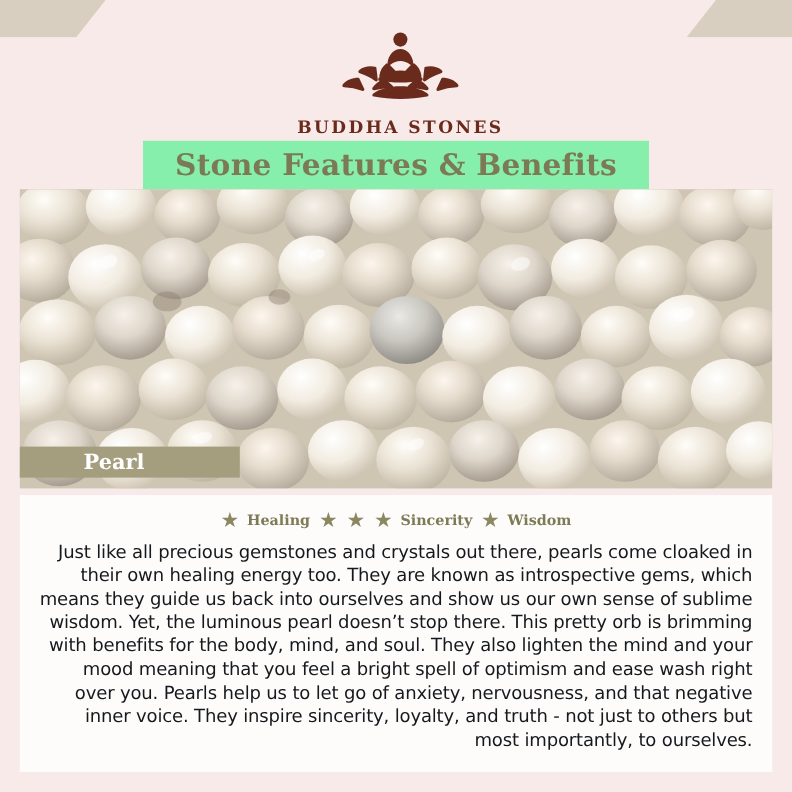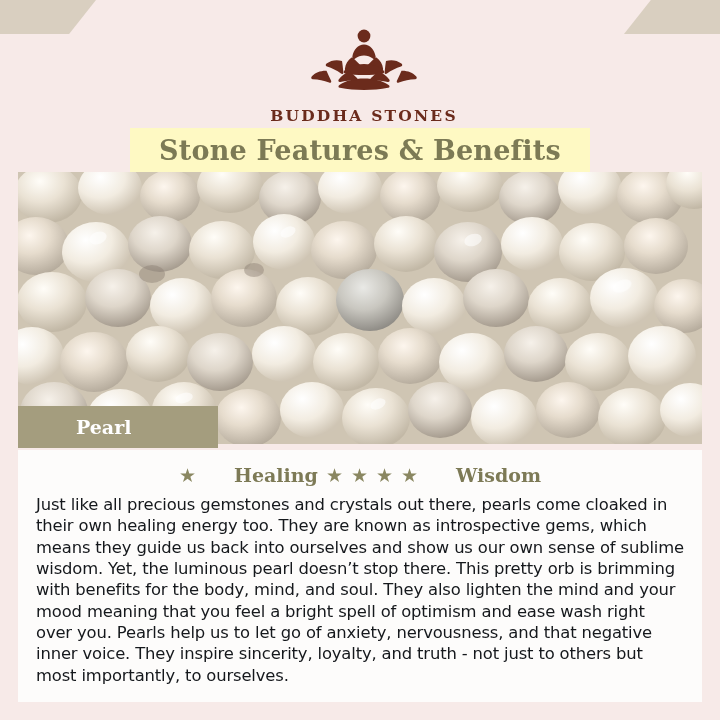--- a/index.html
+++ b/index.html
@@ -40,21 +40,21 @@
     letter-spacing: 2.2px;
     color: #6b2b1c;
     font-weight: 700;
     font-family: "DejaVu Serif", serif;
   }
 
   
   .title-band {
     position: absolute; left: 130px; top: 128px;
     width: 460px; height: 44px;
-    background: #fef9c3;
+    background: #86efac;
     display: flex; align-items: center; justify-content: center; text-align: center;
   }
   .title-band h1 {
     font-size: 27px;
     font-weight: 700;
     color: #7c7a55;
     font-family: "DejaVu Serif", serif;
     letter-spacing: 0.2px;
   }
 
@@ -63,21 +63,21 @@
     position: absolute; left: 18px; top: 172px;
     width: 684px; height: 272px;
     overflow: hidden;
     background: #d8cfc2;
   }
   .photo svg { display: block; width: 684px; height: 272px; }
 
   
   .caption-bar {
     position: absolute; left: 18px; top: 406px;
-    width: 200px; height: 42px;
+    width: 200px; height: 28px;
     background: #a49d7e;
     display: flex; align-items: center;
   }
   .caption-bar .caption-text {
     margin-left: 58px;
     color: #ffffff;
     font-size: 19px;
     font-weight: 700;
     font-family: "DejaVu Serif", serif;
   }
@@ -90,31 +90,30 @@
     padding: 14px 18px 10px 18px;
   }
   .keywords {
     display: flex; align-items: center; justify-content: center;
     gap: 8px;
     margin-bottom: 8px;
   }
   .kw { display: flex; align-items: center; gap: 7px; }
   .star { color: #8a8761; font-size: 19px; line-height: 1; }
   .kw-label {
-    font-size: 19px;
+    font-size: 13px;
     font-weight: 700;
     color: #7d7a56;
     font-family: "DejaVu Serif", serif;
-    margin-left: 31px;
   }
   .body-text {
     font-size: 16.4px;
     line-height: 1.30;
     color: #15181c;
-    text-align: left;
+    text-align: right;
     font-family: "DejaVu Sans", sans-serif;
     letter-spacing: -0.15px;
   }
 
   
   .bottom-strip {
     position: absolute; left: 0; bottom: 0; width: 720px; height: 18px;
     background: #f7eae8;
   }
 </style>
@@ -276,20 +275,21 @@
         <span class="kw-label">Healing</span>
       </div>
       <div class="kw">
         <span class="star">★</span>
       </div>
       <div class="kw">
         <span class="star">★</span>
       </div>
       <div class="kw">
         <span class="star">★</span>
+        <span class="kw-label">Sincerity</span>
       </div>
       <div class="kw">
         <span class="star">★</span>
         <span class="kw-label">Wisdom</span>
       </div>
     </div>
     <p class="body-text">Just like all precious gemstones and crystals out there, pearls come cloaked in their own healing energy too. They are known as introspective gems, which means they guide us back into ourselves and show us our own sense of sublime wisdom. Yet, the luminous pearl doesn’t stop there. This pretty orb is brimming with benefits for the body, mind, and soul. They also lighten the mind and your mood meaning that you feel a bright spell of optimism and ease wash right over you. Pearls help us to let go of anxiety, nervousness, and that negative inner voice. They inspire sincerity, loyalty, and truth - not just to others but most importantly, to ourselves.</p>
   </div>
 
   <div class="bottom-strip"></div>

